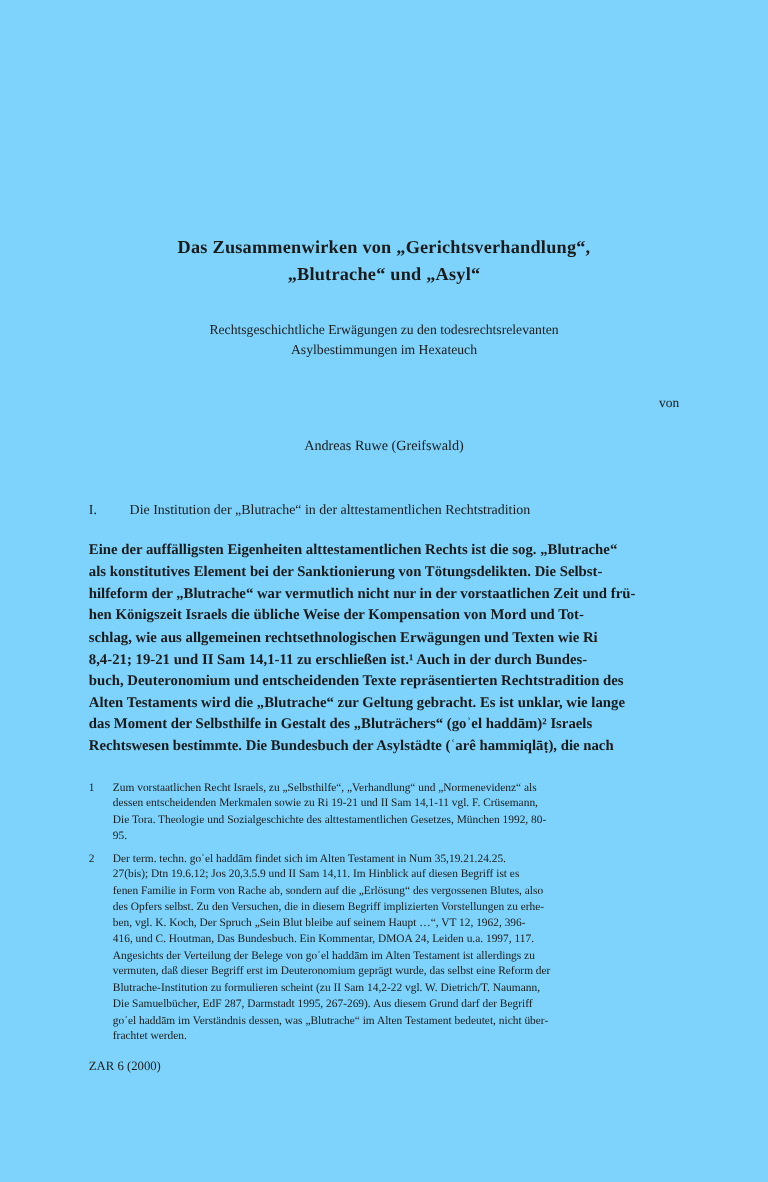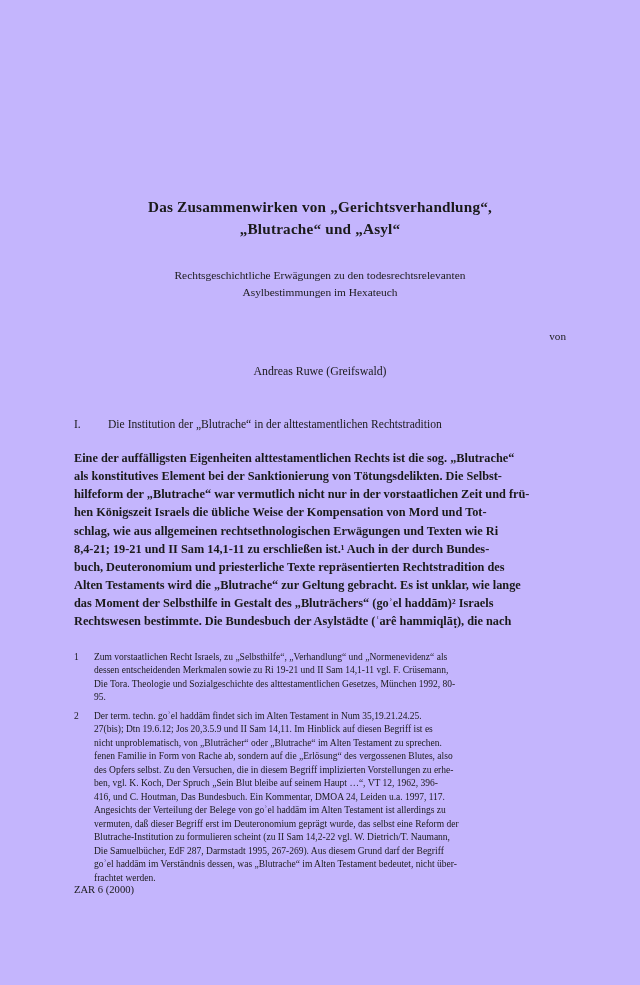--- a/index.html
+++ b/index.html
@@ -13,21 +13,21 @@
     font-family: "Liberation Serif", serif;
     color: #1a1a1a;
     position: relative;
     overflow: hidden;
   }
   .page {
     position: absolute;
     left: 0; top: 0;
     width: 640px;
     height: 985px;
-    background: #c4b5fd;
+    background: #7dd3fc;
   }
   .content {
     position: absolute;
     left: 74px;
     top: 196px;
     width: 492px;
   }
   .title {
     text-align: center;
     font-size: 15.2px;
@@ -129,21 +129,21 @@
       <span class="txt">Die Institution der „Blutrache“ in der alttestamentlichen Rechtstradition</span>
     </div>
 
     <div class="body-par">
       <span class="ln">Eine der auffälligsten Eigenheiten alttestamentlichen Rechts ist die sog. „Blutrache“</span>
       <span class="ln">als konstitutives Element bei der Sanktionierung von Tötungsdelikten. Die Selbst-</span>
       <span class="ln">hilfeform der „Blutrache“ war vermutlich nicht nur in der vorstaatlichen Zeit und frü-</span>
       <span class="ln">hen Königszeit Israels die übliche Weise der Kompensation von Mord und Tot-</span>
       <span class="ln">schlag, wie aus allgemeinen rechtsethnologischen Erwägungen und Texten wie Ri</span>
       <span class="ln">8,4-21; 19-21 und II Sam 14,1-11 zu erschließen ist.¹ Auch in der durch Bundes-</span>
-      <span class="ln">buch, Deuteronomium und priesterliche Texte repräsentierten Rechtstradition des</span>
+      <span class="ln">buch, Deuteronomium und entscheidenden Texte repräsentierten Rechtstradition des</span>
       <span class="ln">Alten Testaments wird die „Blutrache“ zur Geltung gebracht. Es ist unklar, wie lange</span>
       <span class="ln">das Moment der Selbsthilfe in Gestalt des „Bluträchers“ (goʾel haddām)² Israels</span>
       <span class="ln">Rechtswesen bestimmte. Die Bundesbuch der Asylstädte (ʿarê hammiqlāṭ), die nach</span>
     </div>
 
     <div class="rule"></div>
 
     <div class="notes">
 
       <div class="note">
@@ -154,21 +154,20 @@
           <span class="ln">Die Tora. Theologie und Sozialgeschichte des alttestamentlichen Gesetzes, München 1992, 80-</span>
           <span class="ln">95.</span>
         </span>
       </div>
 
       <div class="note">
         <span class="nnum">2</span>
         <span class="ntxt">
           <span class="ln">Der term. techn. goʾel haddām findet sich im Alten Testament in Num 35,19.21.24.25.</span>
           <span class="ln">27(bis); Dtn 19.6.12; Jos 20,3.5.9 und II Sam 14,11. Im Hinblick auf diesen Begriff ist es</span>
-          <span class="ln">nicht unproblematisch, von „Bluträcher“ oder „Blutrache“ im Alten Testament zu sprechen.</span>
           <span class="ln">fenen Familie in Form von Rache ab, sondern auf die „Erlösung“ des vergossenen Blutes, also</span>
           <span class="ln">des Opfers selbst. Zu den Versuchen, die in diesem Begriff implizierten Vorstellungen zu erhe-</span>
           <span class="ln">ben, vgl. K. Koch, Der Spruch „Sein Blut bleibe auf seinem Haupt …“, VT 12, 1962, 396-</span>
           <span class="ln">416, und C. Houtman, Das Bundesbuch. Ein Kommentar, DMOA 24, Leiden u.a. 1997, 117.</span>
           <span class="ln">Angesichts der Verteilung der Belege von goʾel haddām im Alten Testament ist allerdings zu</span>
           <span class="ln">vermuten, daß dieser Begriff erst im Deuteronomium geprägt wurde, das selbst eine Reform der</span>
           <span class="ln">Blutrache-Institution zu formulieren scheint (zu II Sam 14,2-22 vgl. W. Dietrich/T. Naumann,</span>
           <span class="ln">Die Samuelbücher, EdF 287, Darmstadt 1995, 267-269). Aus diesem Grund darf der Begriff</span>
           <span class="ln">goʾel haddām im Verständnis dessen, was „Blutrache“ im Alten Testament bedeutet, nicht über-</span>
           <span class="ln">frachtet werden.</span>

